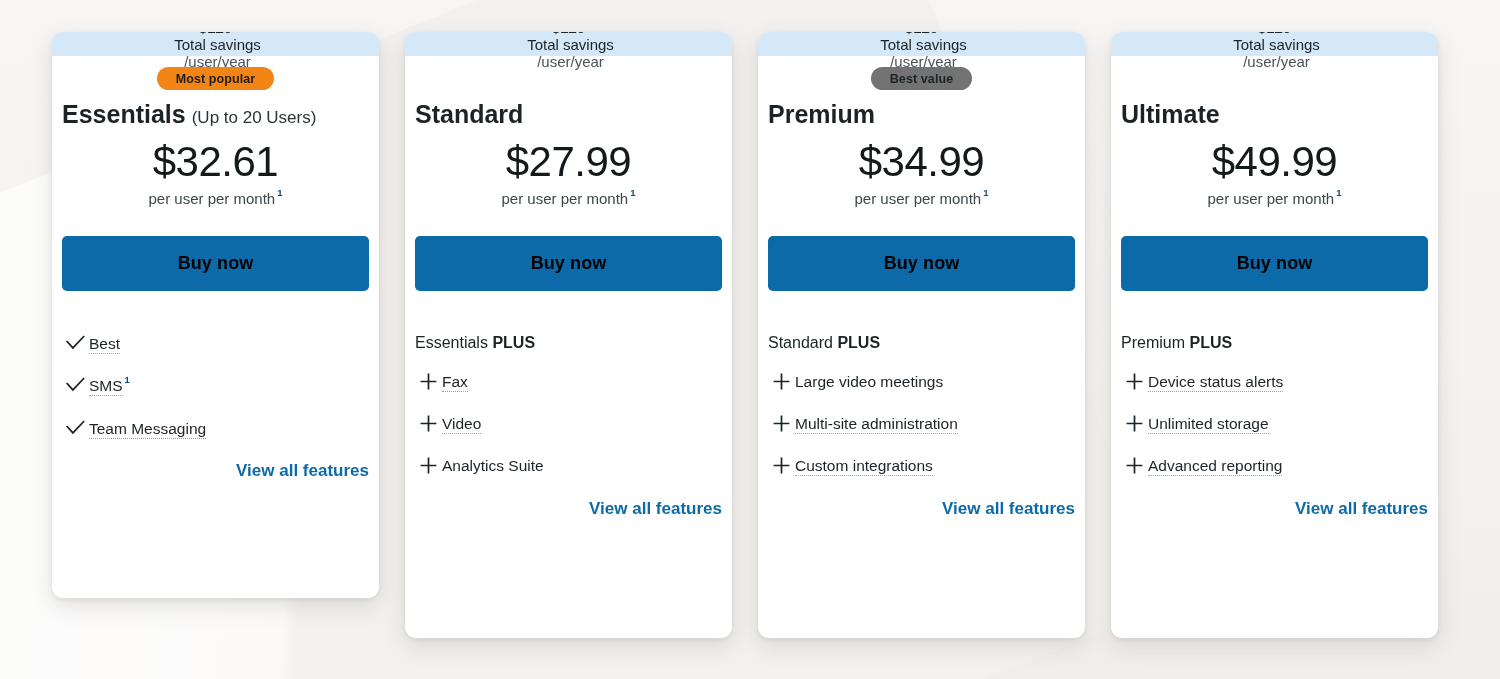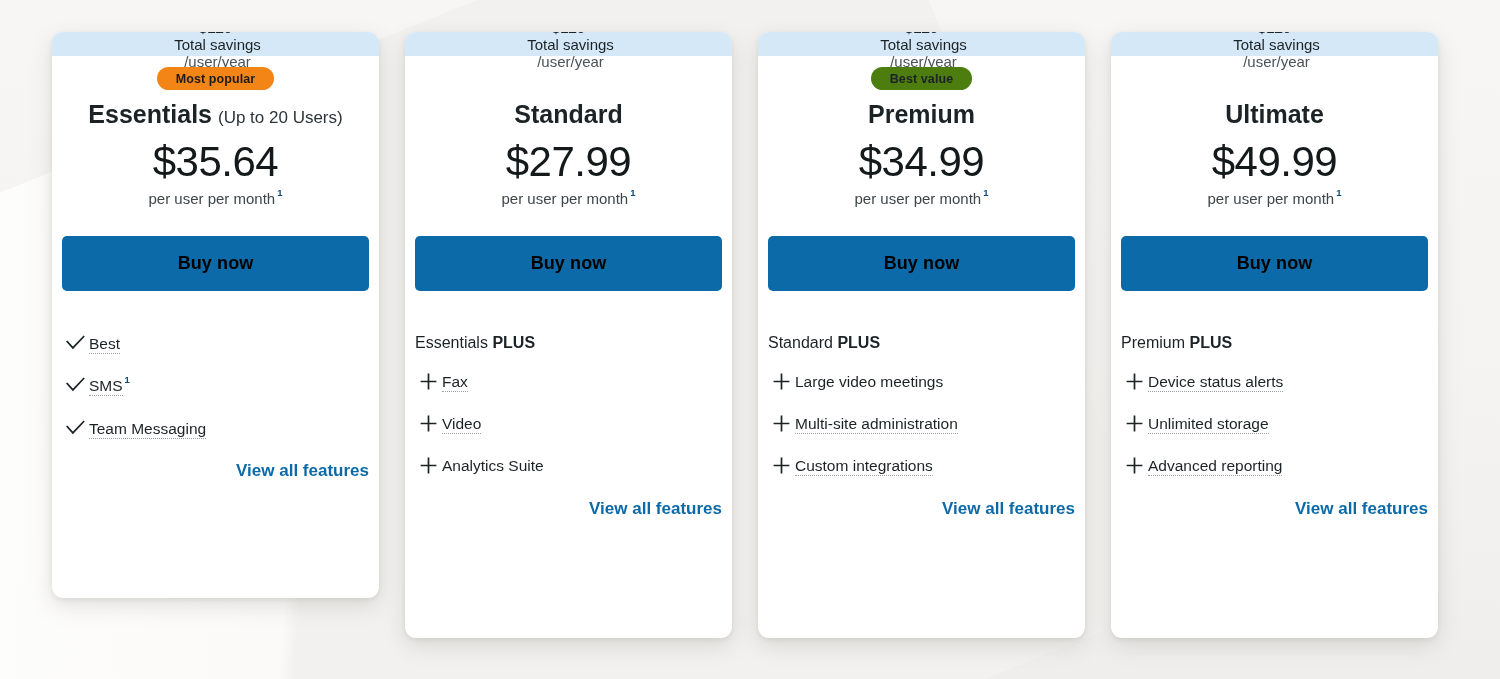--- a/index.html
+++ b/index.html
@@ -98,24 +98,23 @@
     align-items: center;
     justify-content: center;
     height: 23px;
     padding: 0 19px;
     border-radius: 12px;
     font-size: 12.5px;
     font-weight: 600;
     letter-spacing: 0.1px;
   }
   .badge.popular { background: #f28515; color: #1c1c1c; }
-  .badge.best    { background: #4d7c0f; color: #1c2326; }
+  .badge.best    { background: #737373; color: #1c2326; }
 
   .plan-title {
-    text-align: center;
     font-size: 25px;
     font-weight: 600;
     color: #1c2326;
     line-height: 1.1;
     white-space: nowrap;
   }
   .plan-title .sub {
     font-size: 17px;
     font-weight: 400;
     color: #2c3439;
@@ -224,21 +223,21 @@
       <div class="savings-banner">
         <span class="amt">$120</span>
         <span class="lbl" style="margin-left: 4px;">Total savings</span>
         <span class="per">/user/year</span>
       </div>
       <div class="card-body">
         <div class="badge-row">
           <span class="badge popular">Most popular</span>
         </div>
         <div class="plan-title"><span>Essentials</span><span class="sub" style="margin-left: 6px;">(Up to 20 Users)</span></div>
-        <div class="price">$35.64</div>
+        <div class="price">$32.61</div>
         <div class="price-note"><span>per user per month</span><sup class="fn">1</sup></div>
         <button class="buy-btn">Buy now</button>
         <div class="features">
           <div class="feature">
             <span class="ficon">
               <svg width="19" height="15" viewBox="0 0 19 15" fill="none">
                 <path d="M1.2 6.6 L6.9 12.9 L17.6 1.6" stroke="#1c2326" stroke-width="1.7" stroke-linecap="square" stroke-linejoin="miter"></path>
               </svg>
             </span>
             <span><span class="flabel tip">Best</span></span>

